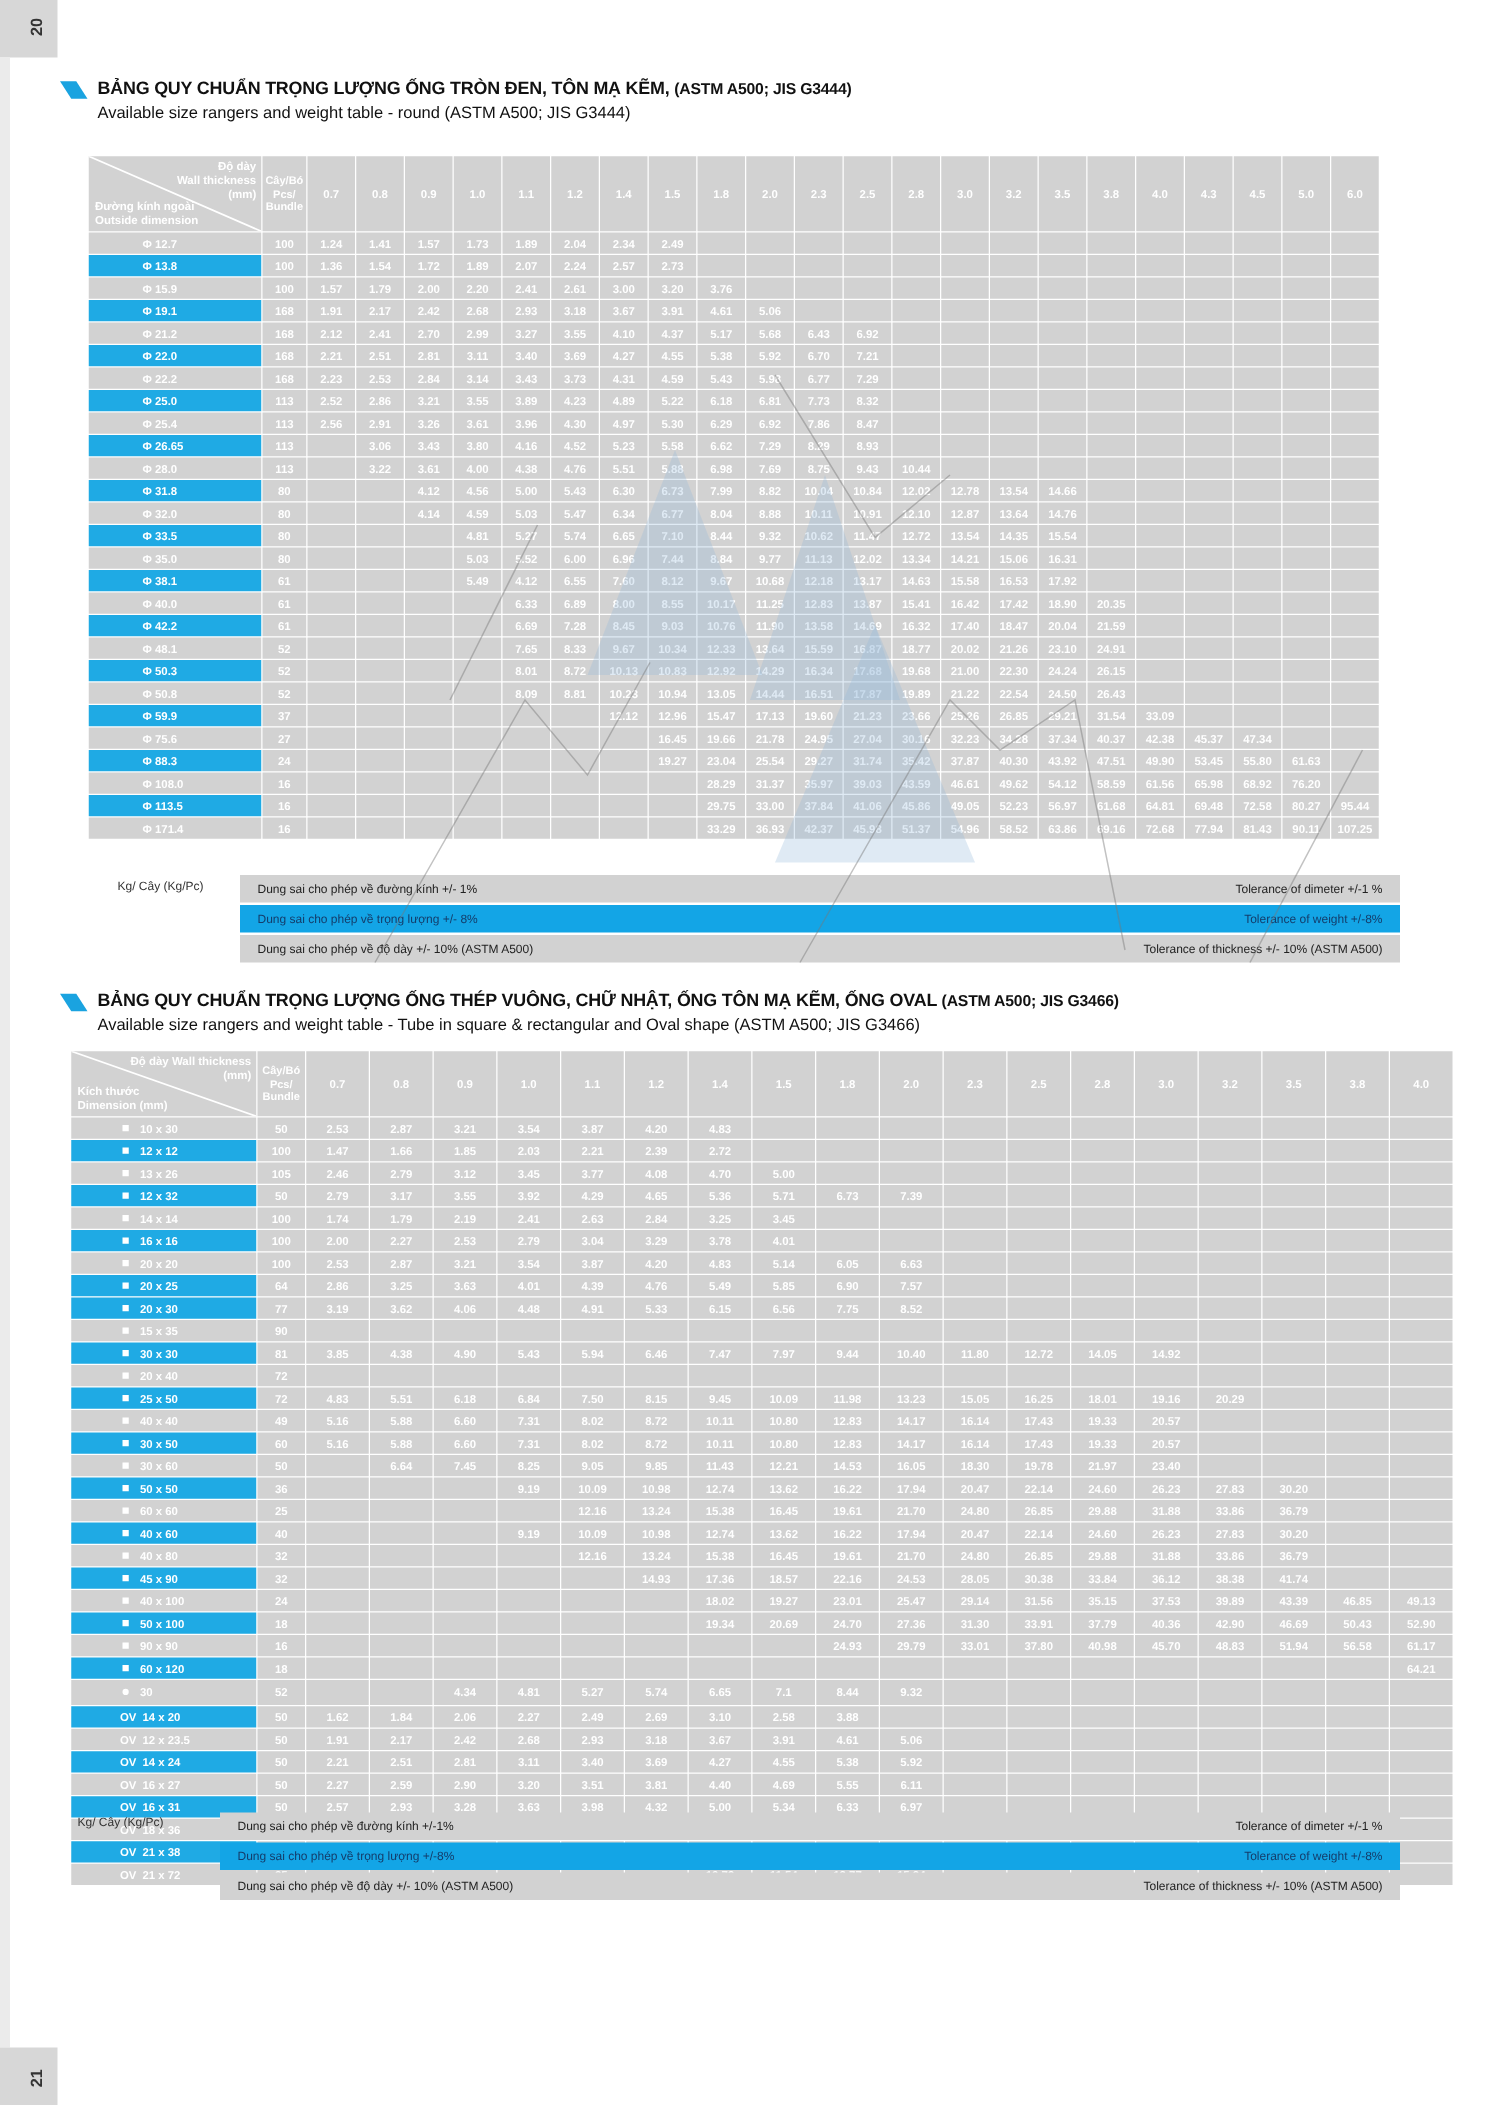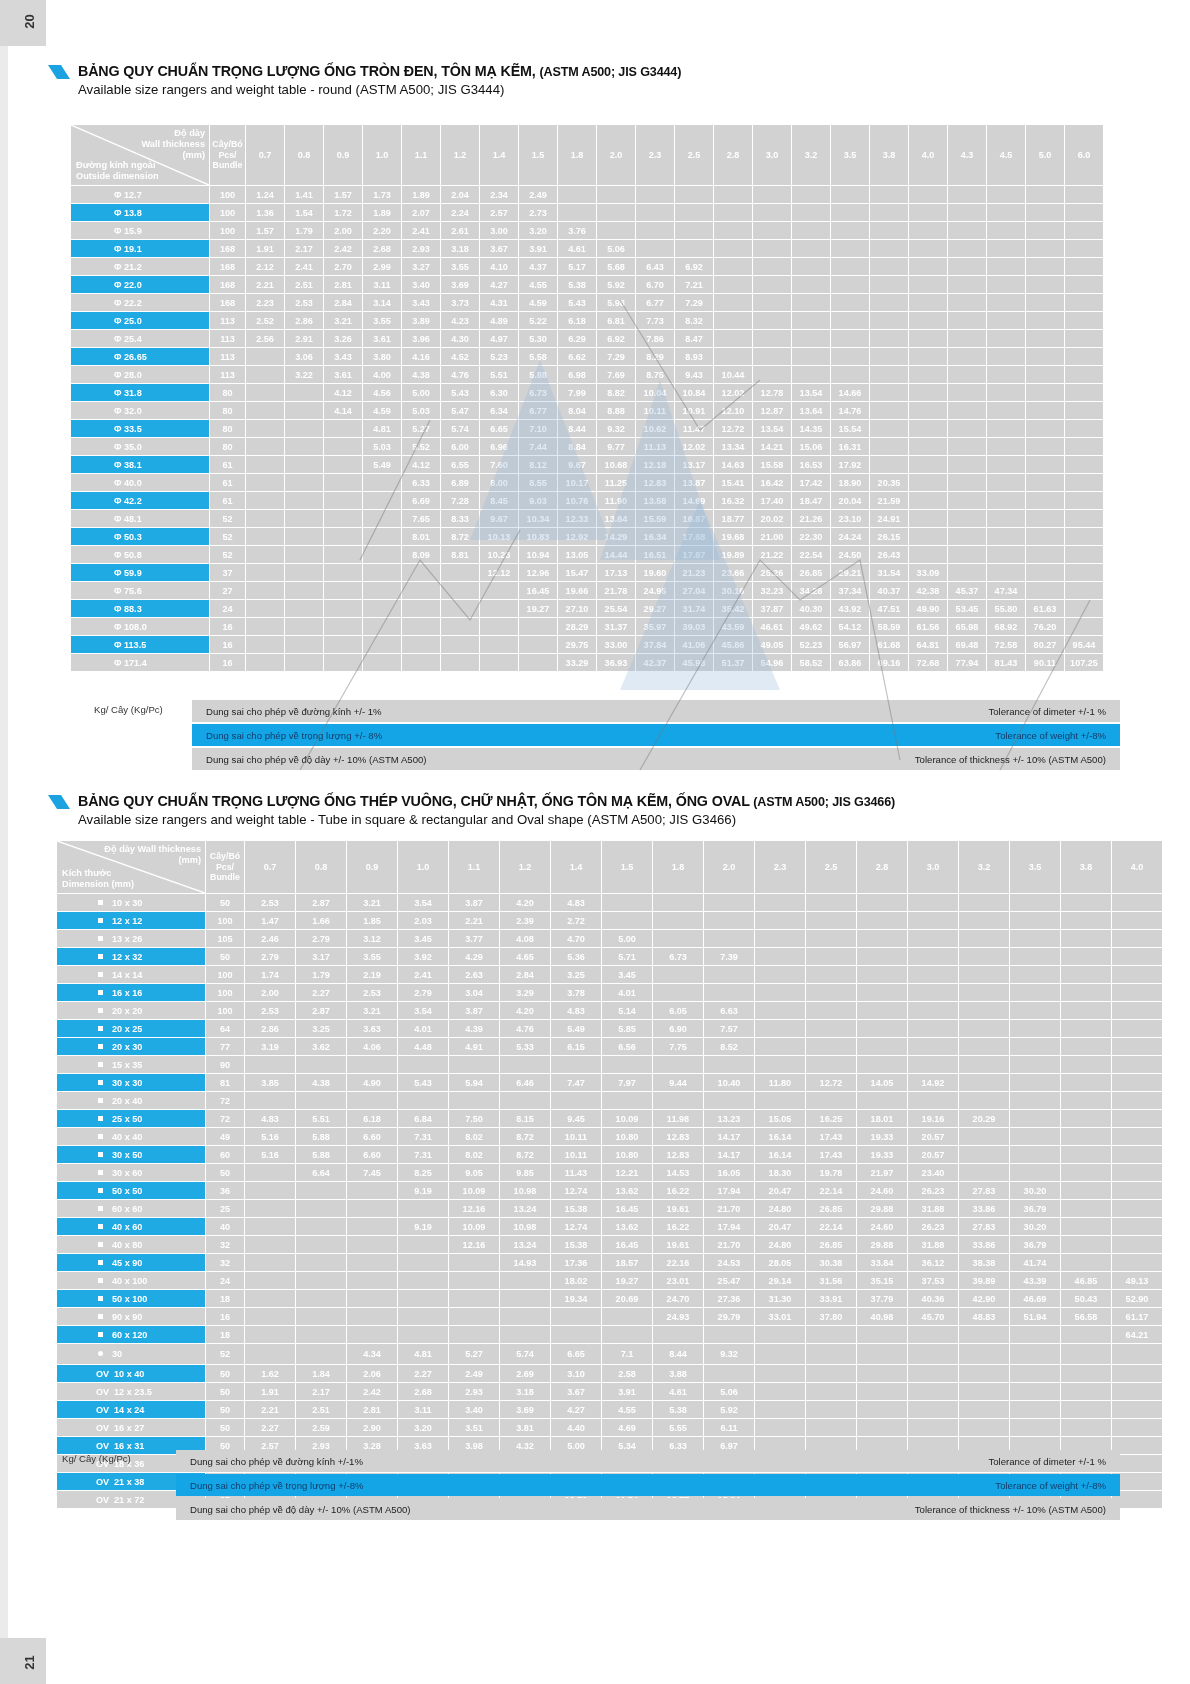--- a/index.html
+++ b/index.html
@@ -757,21 +757,21 @@
           <td class="dim alt" style="height:17px;"><span class="dimtxt">Φ 88.3</span></td>
           <td class="bundle">24</td>
           <td class="empty"></td>
           <td class="empty"></td>
           <td class="empty"></td>
           <td class="empty"></td>
           <td class="empty"></td>
           <td class="empty"></td>
           <td class="empty"></td>
           <td class="val">19.27</td>
-          <td class="val">27.10</td>
+          <td class="val">23.04</td>
           <td class="val">25.54</td>
           <td class="val">29.27</td>
           <td class="val">31.74</td>
           <td class="val">35.42</td>
           <td class="val">37.87</td>
           <td class="val">40.30</td>
           <td class="val">43.92</td>
           <td class="val">47.51</td>
           <td class="val">49.90</td>
           <td class="val">53.45</td>
@@ -1483,21 +1483,21 @@
           <td class="empty"></td>
           <td class="empty"></td>
           <td class="empty"></td>
           <td class="empty"></td>
           <td class="empty"></td>
           <td class="empty"></td>
           <td class="empty"></td>
           <td class="empty"></td>
         </tr>
         <tr>
-          <td class="dim alt" style="height:17px;"><span class="ovlbl">OV</span><span class="dimtxt">10 x 40</span></td>
+          <td class="dim alt" style="height:17px;"><span class="ovlbl">OV</span><span class="dimtxt">14 x 20</span></td>
           <td class="bundle">50</td>
           <td class="val">1.62</td>
           <td class="val">1.84</td>
           <td class="val">2.06</td>
           <td class="val">2.27</td>
           <td class="val">2.49</td>
           <td class="val">2.69</td>
           <td class="val">3.10</td>
           <td class="val">2.58</td>
           <td class="val">3.88</td>

